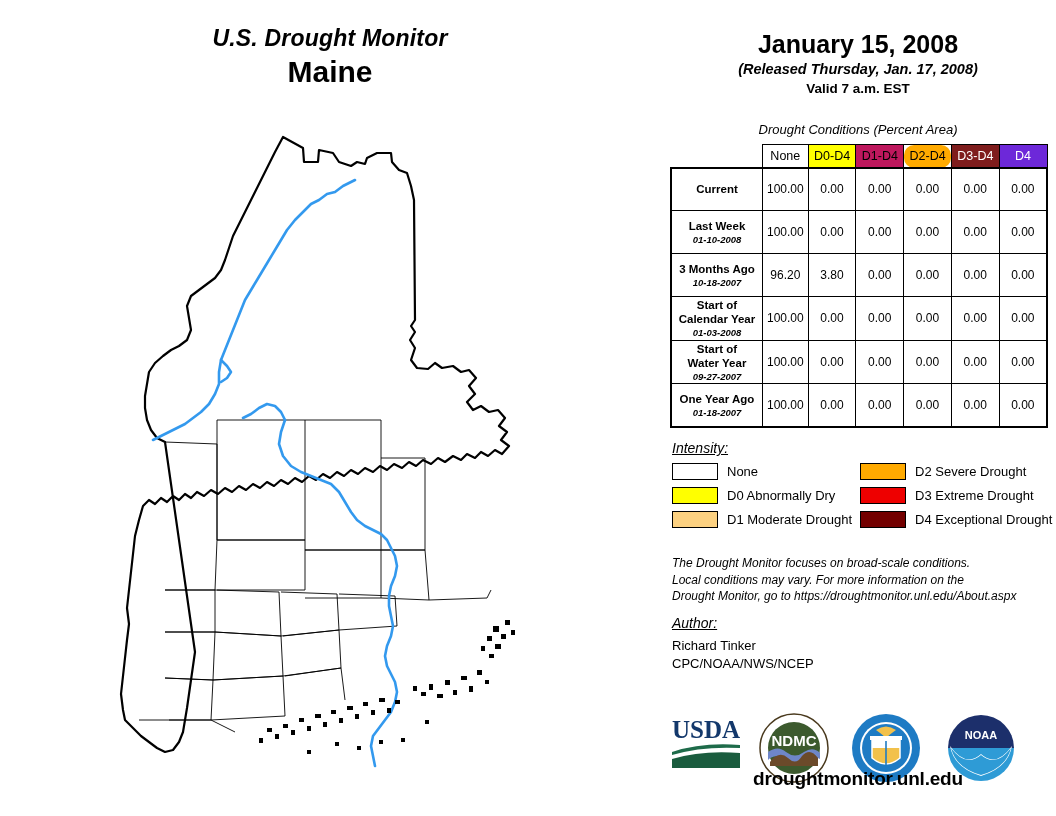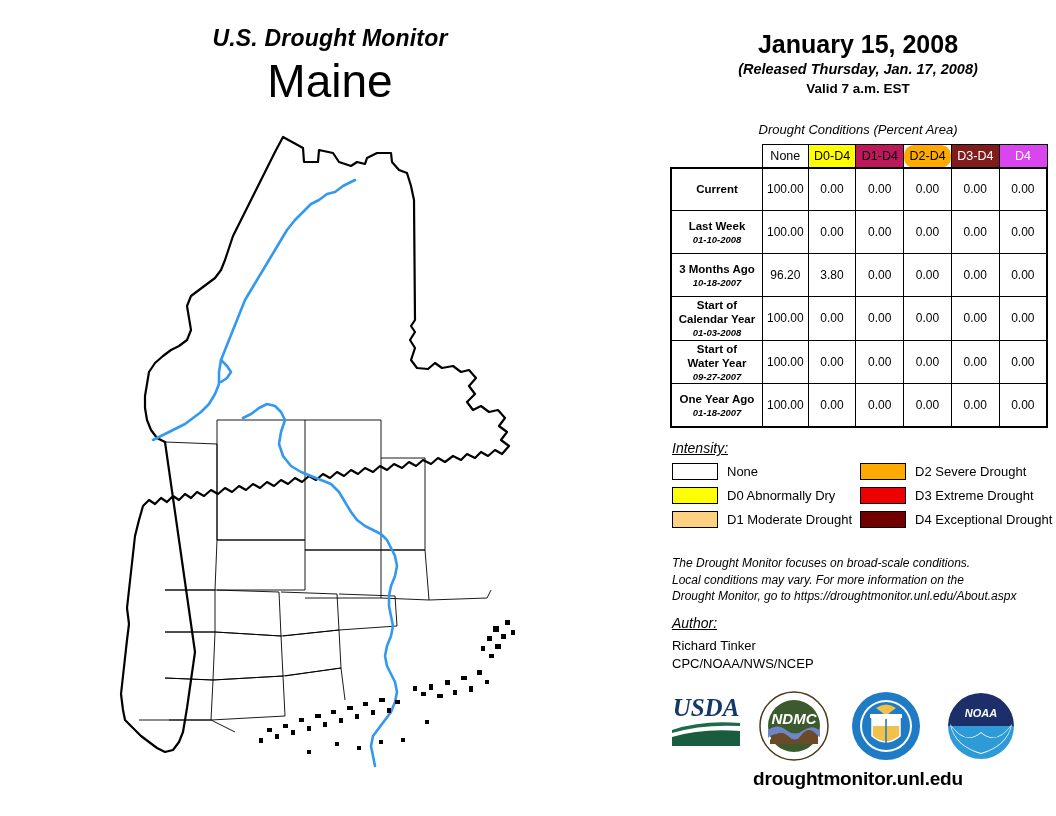--- a/index.html
+++ b/index.html
@@ -21,21 +21,21 @@
   }
   #title-block {
     position: absolute; left: 0; top: 26px;
     width: 660px; text-align: center;
   }
   #dm-title {
     font-size: 23px; font-weight: bold; font-style: italic;
     letter-spacing: .2px; line-height: 1.1;
   }
   #state-title {
-    font-size: 46px; font-weight: normal;
+    font-size: 30px; font-weight: bold;
     line-height: 1.15; margin-top: 4px;
   }
   #map-wrap {
     position: absolute; left: 95px; top: 120px;
     width: 480px; height: 680px;
   }
   #map-svg { display: block; width: 480px; height: 680px; }
 
   
   #right-panel {
@@ -130,23 +130,22 @@
   }
   #author-block { position: absolute; left: 12px; top: 615px; width: 380px; }
   #author-head {
     font-size: 14px; font-style: italic; text-decoration: underline;
     margin-bottom: 6px;
   }
   .author-line { font-size: 13px; line-height: 1.35; }
 
   
   #logo-row {
-    position: absolute; left: 0; top: 690px; width: 396px;
+    position: absolute; left: 0; top: 712px; width: 396px;
     height: 80px;
-    font-style: italic;
   }
   .logo { position: absolute; top: 0; }
   #logo-usda { left: 10px; }
   #logo-ndmc { left: 98px; }
   #logo-doc  { left: 190px; }
   #logo-noaa { left: 285px; }
 
   #site-url {
     position: absolute; left: 0; top: 768px; width: 396px;
     text-align: center;
@@ -307,21 +306,21 @@
 
   <table id="cond-table">
     <thead>
       <tr>
         <th class="corner"></th>
       <th class="hdr-none" style="background: rgb(255, 255, 255); color: rgb(0, 0, 0);">None</th>
           <th class="hdr-cat" style="background: rgb(255, 255, 0); color: rgb(0, 0, 0);">D0-D4</th>
           <th class="hdr-cat" style="background: #be185d; color: rgb(0, 0, 0);">D1-D4</th>
           <th class="hdr-cat" style="background: rgb(255, 170, 0); color: rgb(0, 0, 0); border-radius: 10px;">D2-D4</th>
           <th class="hdr-cat" style="background: #7f1d1d; color: rgb(255, 255, 255);">D3-D4</th>
-          <th class="hdr-cat" style="background: #d946ef; color: rgb(255, 255, 255);">D4</th>
+          <th class="hdr-cat" style="background: #6d28d9; color: rgb(255, 255, 255);">D4</th>
         </tr>
     </thead>
     <tbody>
         <tr>
           <td class="rowlabel">
             <div>Current</div>
           </td>
           <td class="val">100.00</td>
           <td class="val">0.00</td>
           <td class="val">0.00</td>

